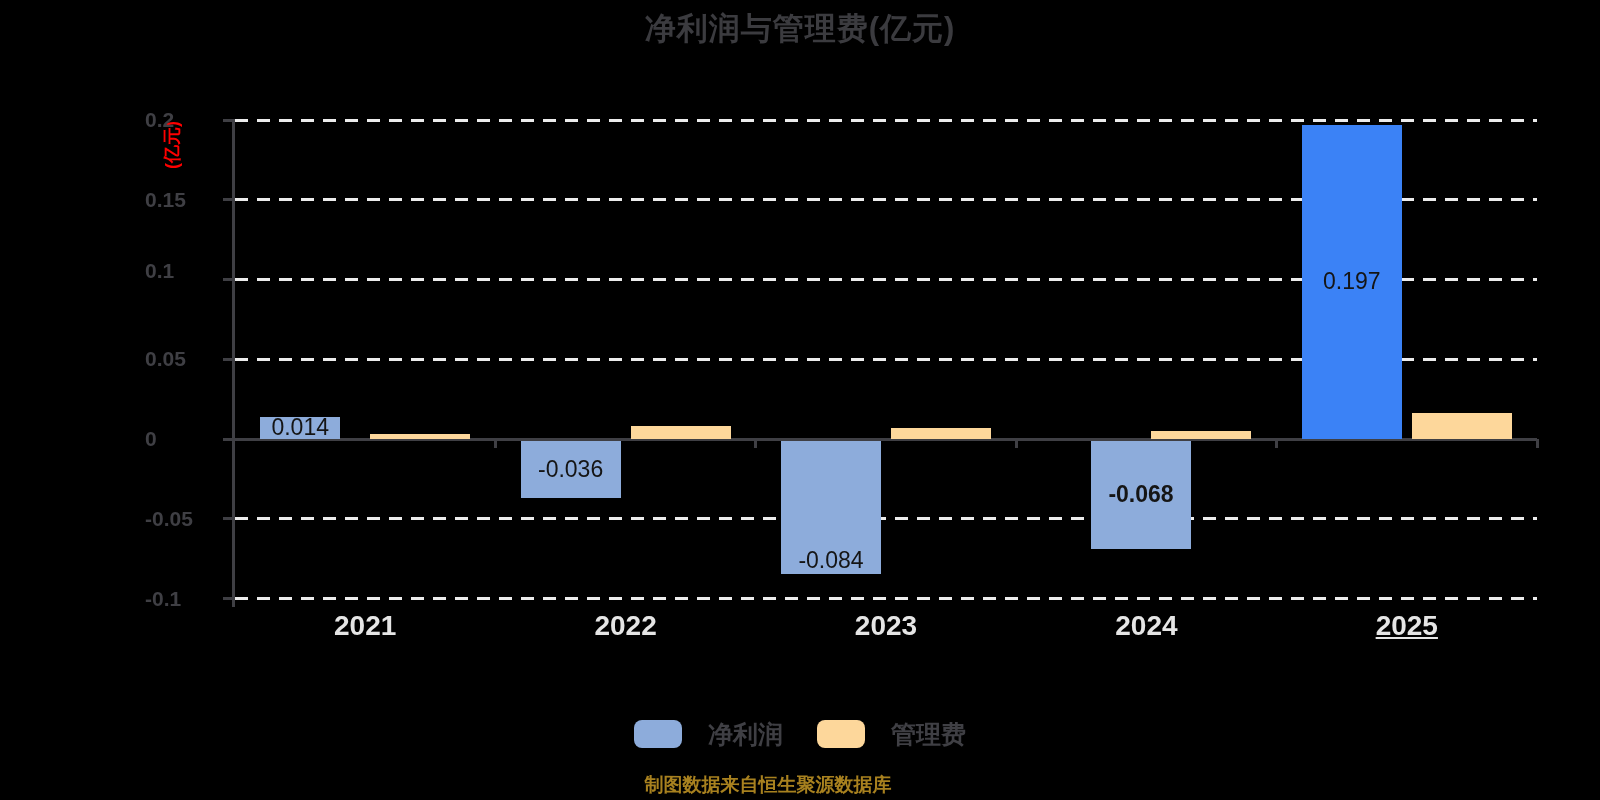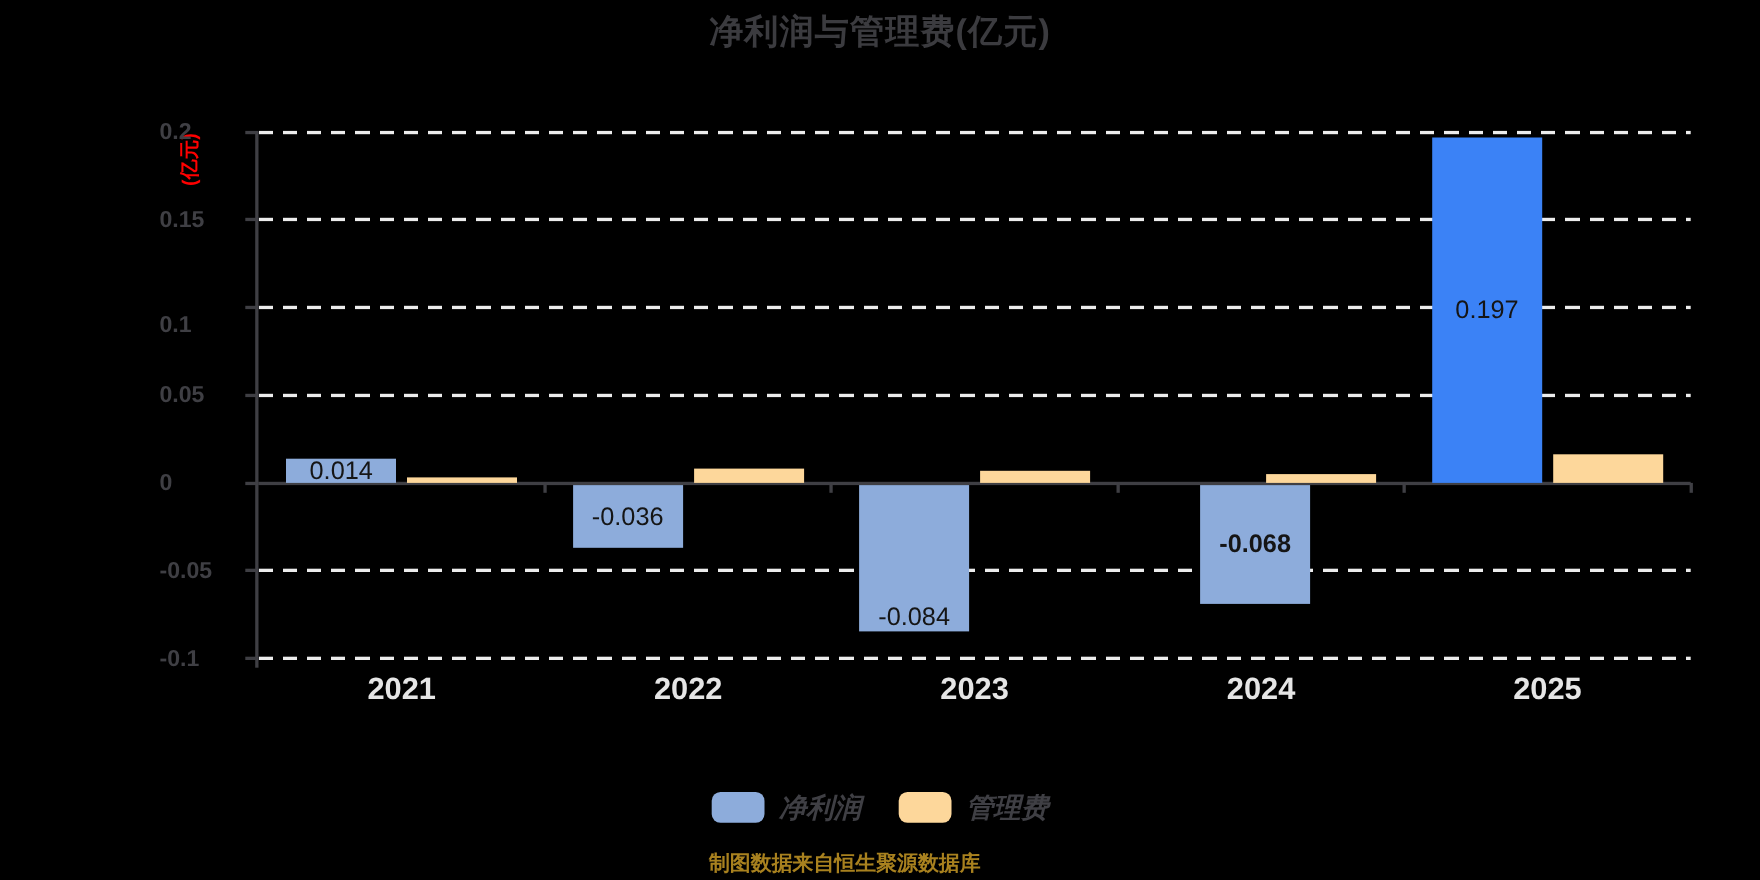--- a/index.html
+++ b/index.html
@@ -30,21 +30,21 @@
   .xtick-label{
     position:absolute;width:140px;text-align:center;color:#e5e5e5;
     font-size:28px;font-weight:600;
   }
   .bar{position:absolute;display:flex;align-items:center;justify-content:center;}
   .bar-label{color:#151515;font-size:23px;white-space:nowrap;}
   .legend{
     position:absolute;top:716px;left:0;width:1600px;height:36px;
     display:flex;align-items:center;justify-content:center;gap:34px;
   }
-  .legend-item{display:flex;align-items:center;gap:13px;font-style:italic;}
+  .legend-item{display:flex;align-items:center;gap:26px;}
   .legend-swatch{width:48px;height:28px;border-radius:8px;}
   .legend-label{color:#3f3f44;font-size:25px;font-weight:600;}
   .source-note{
     position:absolute;top:772px;left:0;width:1536px;text-align:center;
     color:#a8811f;font-size:19px;font-weight:bold;
   }
 </style>
 </head>
 <body>
 
@@ -57,37 +57,37 @@
       <div class="gridline" style="left: 235px; width: 1302px; top: 198.25px;"></div>
       <div class="gridline" style="left: 235px; width: 1302px; top: 278px;"></div>
       <div class="gridline" style="left: 235px; width: 1302px; top: 357.75px;"></div>
       <div class="gridline" style="left: 235px; width: 1302px; top: 517.25px;"></div>
       <div class="gridline" style="left: 235px; width: 1302px; top: 597px;"></div>
       <div class="ytick-mark" style="left: 223px; top: 118.5px;"></div>
       <div class="ytick-label" style="left: 145px; top: 106px;">0.2</div>
       <div class="ytick-mark" style="left: 223px; top: 198.25px;"></div>
       <div class="ytick-label" style="left: 145px; top: 185.75px;">0.15</div>
       <div class="ytick-mark" style="left: 223px; top: 278px;"></div>
-      <div class="ytick-label" style="left: 145px; top: 282px;">0.1</div>
+      <div class="ytick-label" style="left: 145px; top: 257px;">0.1</div>
       <div class="ytick-mark" style="left: 223px; top: 357.75px;"></div>
       <div class="ytick-label" style="left: 145px; top: 345.25px;">0.05</div>
       <div class="ytick-mark" style="left: 223px; top: 437.5px;"></div>
       <div class="ytick-label" style="left: 145px; top: 425px;">0</div>
       <div class="ytick-mark" style="left: 223px; top: 517.25px;"></div>
       <div class="ytick-label" style="left: 145px; top: 504.75px;">-0.05</div>
       <div class="ytick-mark" style="left: 223px; top: 597px;"></div>
       <div class="ytick-label" style="left: 145px; top: 584.5px;">-0.1</div>
       <div class="axis-line-y" style="left: 232px; top: 120px; height: 487px;"></div>
       <div class="axis-line-zero" style="left: 235px; width: 1302px; top: 437.5px;"></div>
       <div class="xtick-mark" style="left: 493.9px; top: 439px;"></div>
       <div class="xtick-mark" style="left: 754.3px; top: 439px;"></div>
       <div class="xtick-mark" style="left: 1014.7px; top: 439px;"></div>
       <div class="xtick-mark" style="left: 1275.1px; top: 439px;"></div>
       <div class="xtick-mark" style="left: 1535.5px; top: 439px;"></div>
-      <div class="bar" style="background: rgb(141, 172, 219); width: 100px; left: 260.2px; top: 416.67px; height: 22.33px;">
+      <div class="bar" style="background: rgb(141, 172, 219); width: 80px; left: 260.2px; top: 416.67px; height: 22.33px;">
         <span class="bar-label">0.014</span>
       </div>
       <div class="bar" style="background: rgb(253, 215, 155); width: 100px; left: 370.2px; top: 434.215px; height: 4.785px;"></div>
       <div class="xtick-label" style="left: 295.2px; top: 610px;">2021</div>
       <div class="bar" style="background: rgb(141, 172, 219); width: 100px; left: 520.6px; top: 440.5px; height: 57.42px;">
         <span class="bar-label">-0.036</span>
       </div>
       <div class="bar" style="background: rgb(253, 215, 155); width: 100px; left: 630.6px; top: 426.24px; height: 12.76px;"></div>
       <div class="xtick-label" style="left: 555.6px; top: 610px;">2022</div>
       <div class="bar" style="background: rgb(141, 172, 219); width: 100px; left: 781px; top: 440.5px; height: 133.98px; align-items: flex-end;">
@@ -97,21 +97,21 @@
       <div class="xtick-label" style="left: 816px; top: 610px;">2023</div>
       <div class="bar" style="background: rgb(141, 172, 219); width: 100px; left: 1091px; top: 440.5px; height: 108.46px; font-weight: bold;">
         <span class="bar-label">-0.068</span>
       </div>
       <div class="bar" style="background: rgb(253, 215, 155); width: 100px; left: 1151.4px; top: 431.025px; height: 7.975px;"></div>
       <div class="xtick-label" style="left: 1076.4px; top: 610px;">2024</div>
       <div class="bar" style="background: #3b82f6; width: 100px; left: 1301.8px; top: 124.785px; height: 314.215px;">
         <span class="bar-label">0.197</span>
       </div>
       <div class="bar" style="background: rgb(253, 215, 155); width: 100px; left: 1411.8px; top: 413.48px; height: 25.52px;"></div>
-      <div class="xtick-label" style="left: 1336.8px; top: 610px;">2025</div>
+      <div class="xtick-label" style="left: 1336.8px; top: 610px; text-decoration: underline;">2025</div>
     </div>
 
   <div class="legend">
     <div class="legend-item">
       <span class="legend-swatch" style="background: rgb(141, 172, 219);"></span>
       <span class="legend-label">净利润</span>
     </div>
     <div class="legend-item">
       <span class="legend-swatch" style="background: rgb(253, 215, 155);"></span>
       <span class="legend-label">管理费</span>

